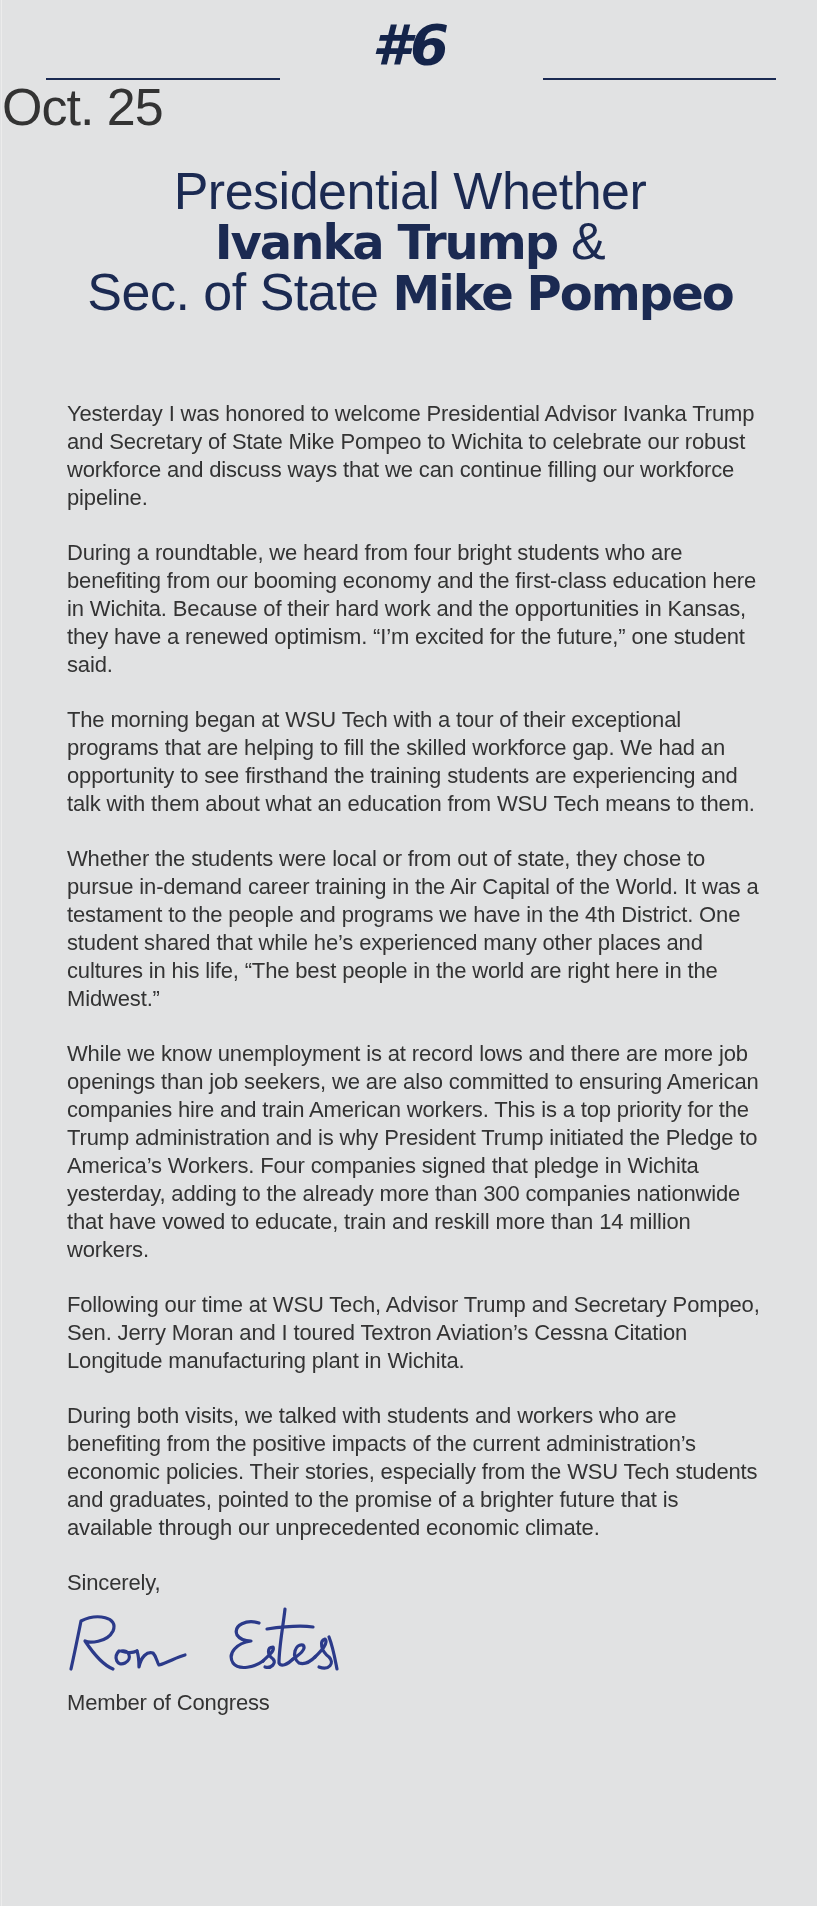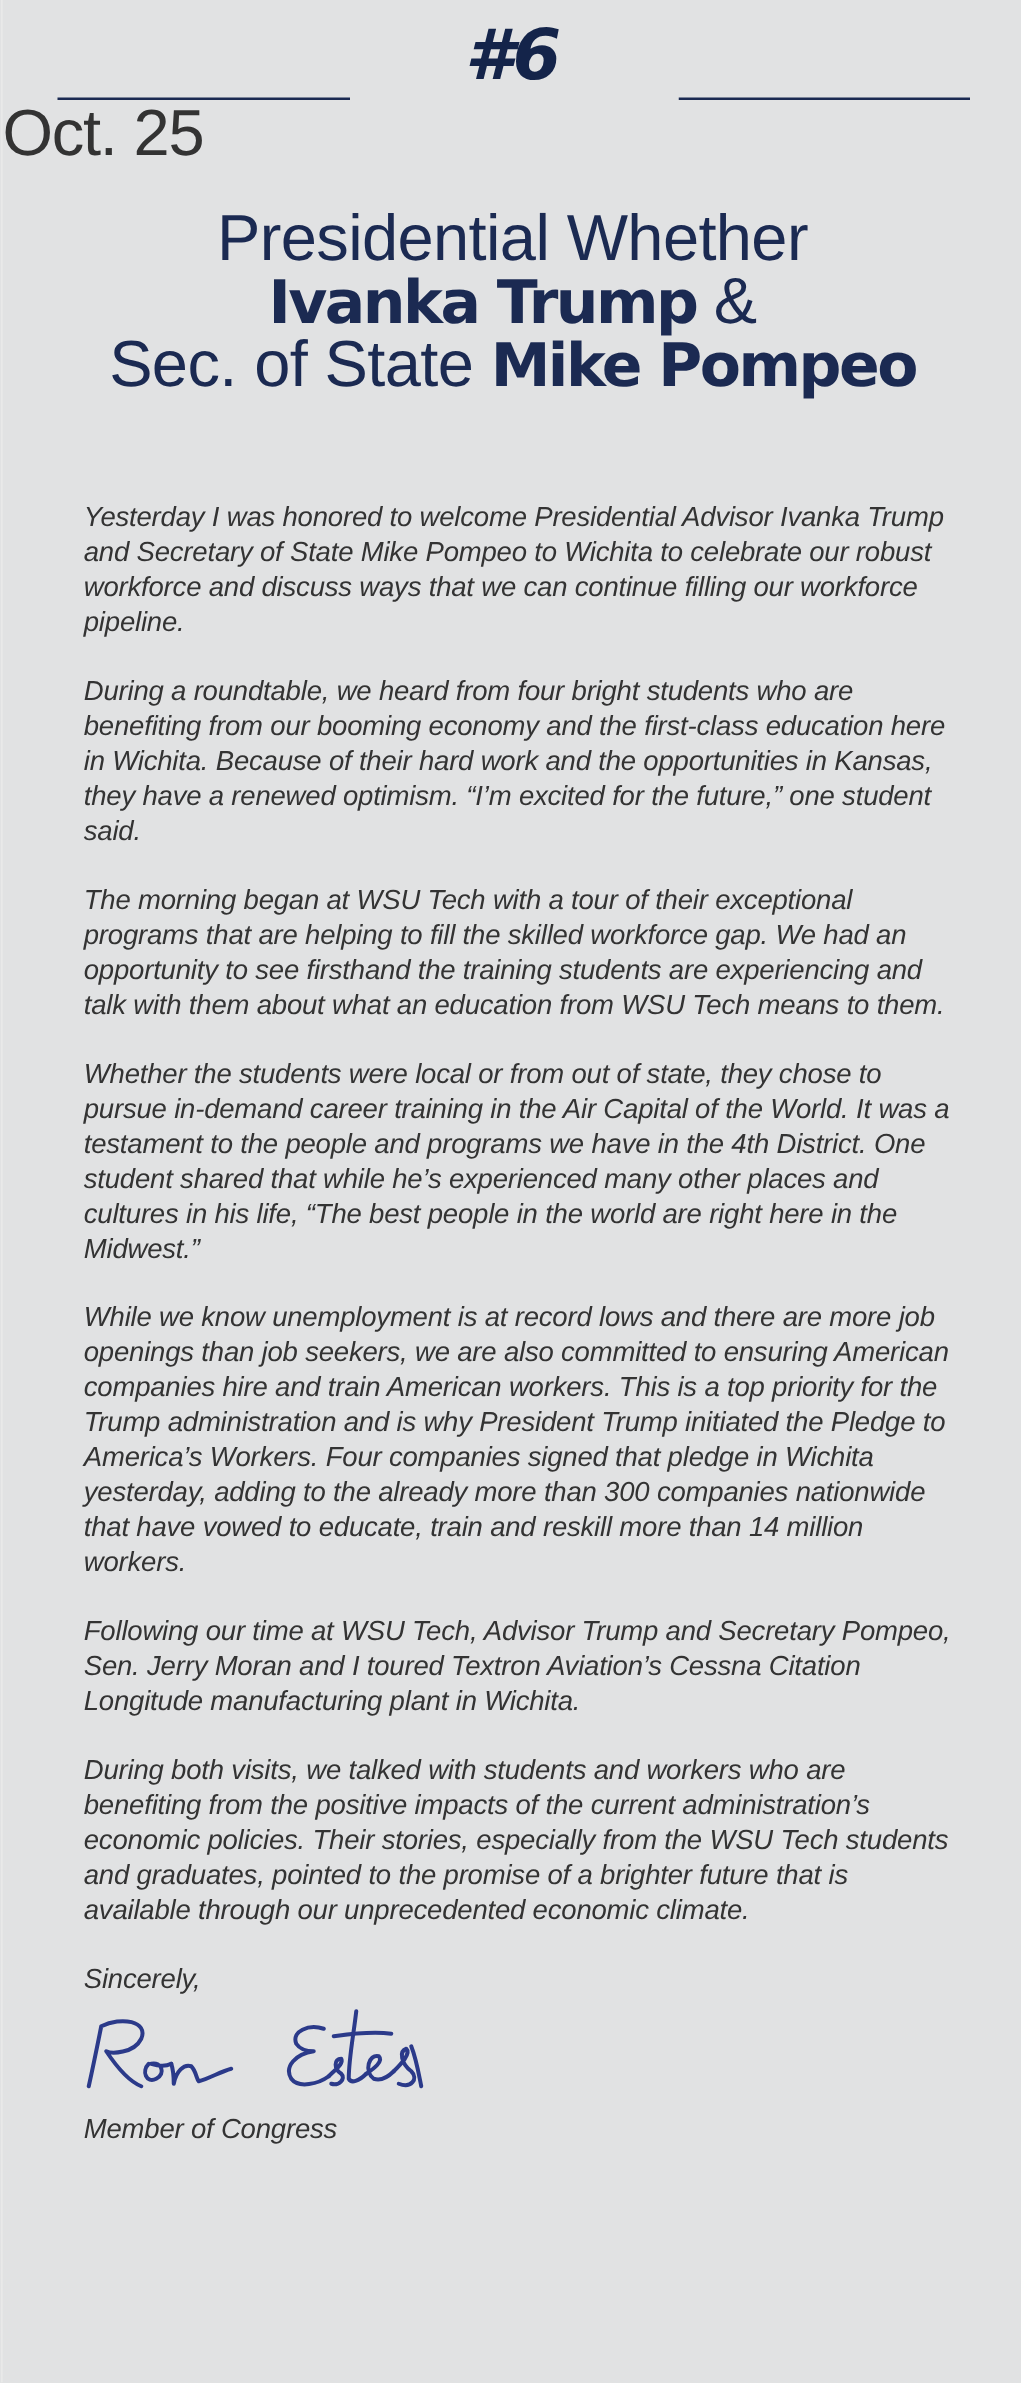--- a/index.html
+++ b/index.html
@@ -73,21 +73,20 @@
   }
   .body-text {
     position: absolute;
     left: 65px; top: 400px;
     width: 700px;
     color: #333333;
     font-family: "Liberation Sans", sans-serif;
     font-size: 22px;
     line-height: 28px;
     letter-spacing: -0.15px;
-    font-style: italic;
   }
   .body-text p {
     margin: 0 0 27px 0;
   }
   .sign-off {
     margin: 0;
     font-size: 22px;
     line-height: 28px;
   }
   .signature {

